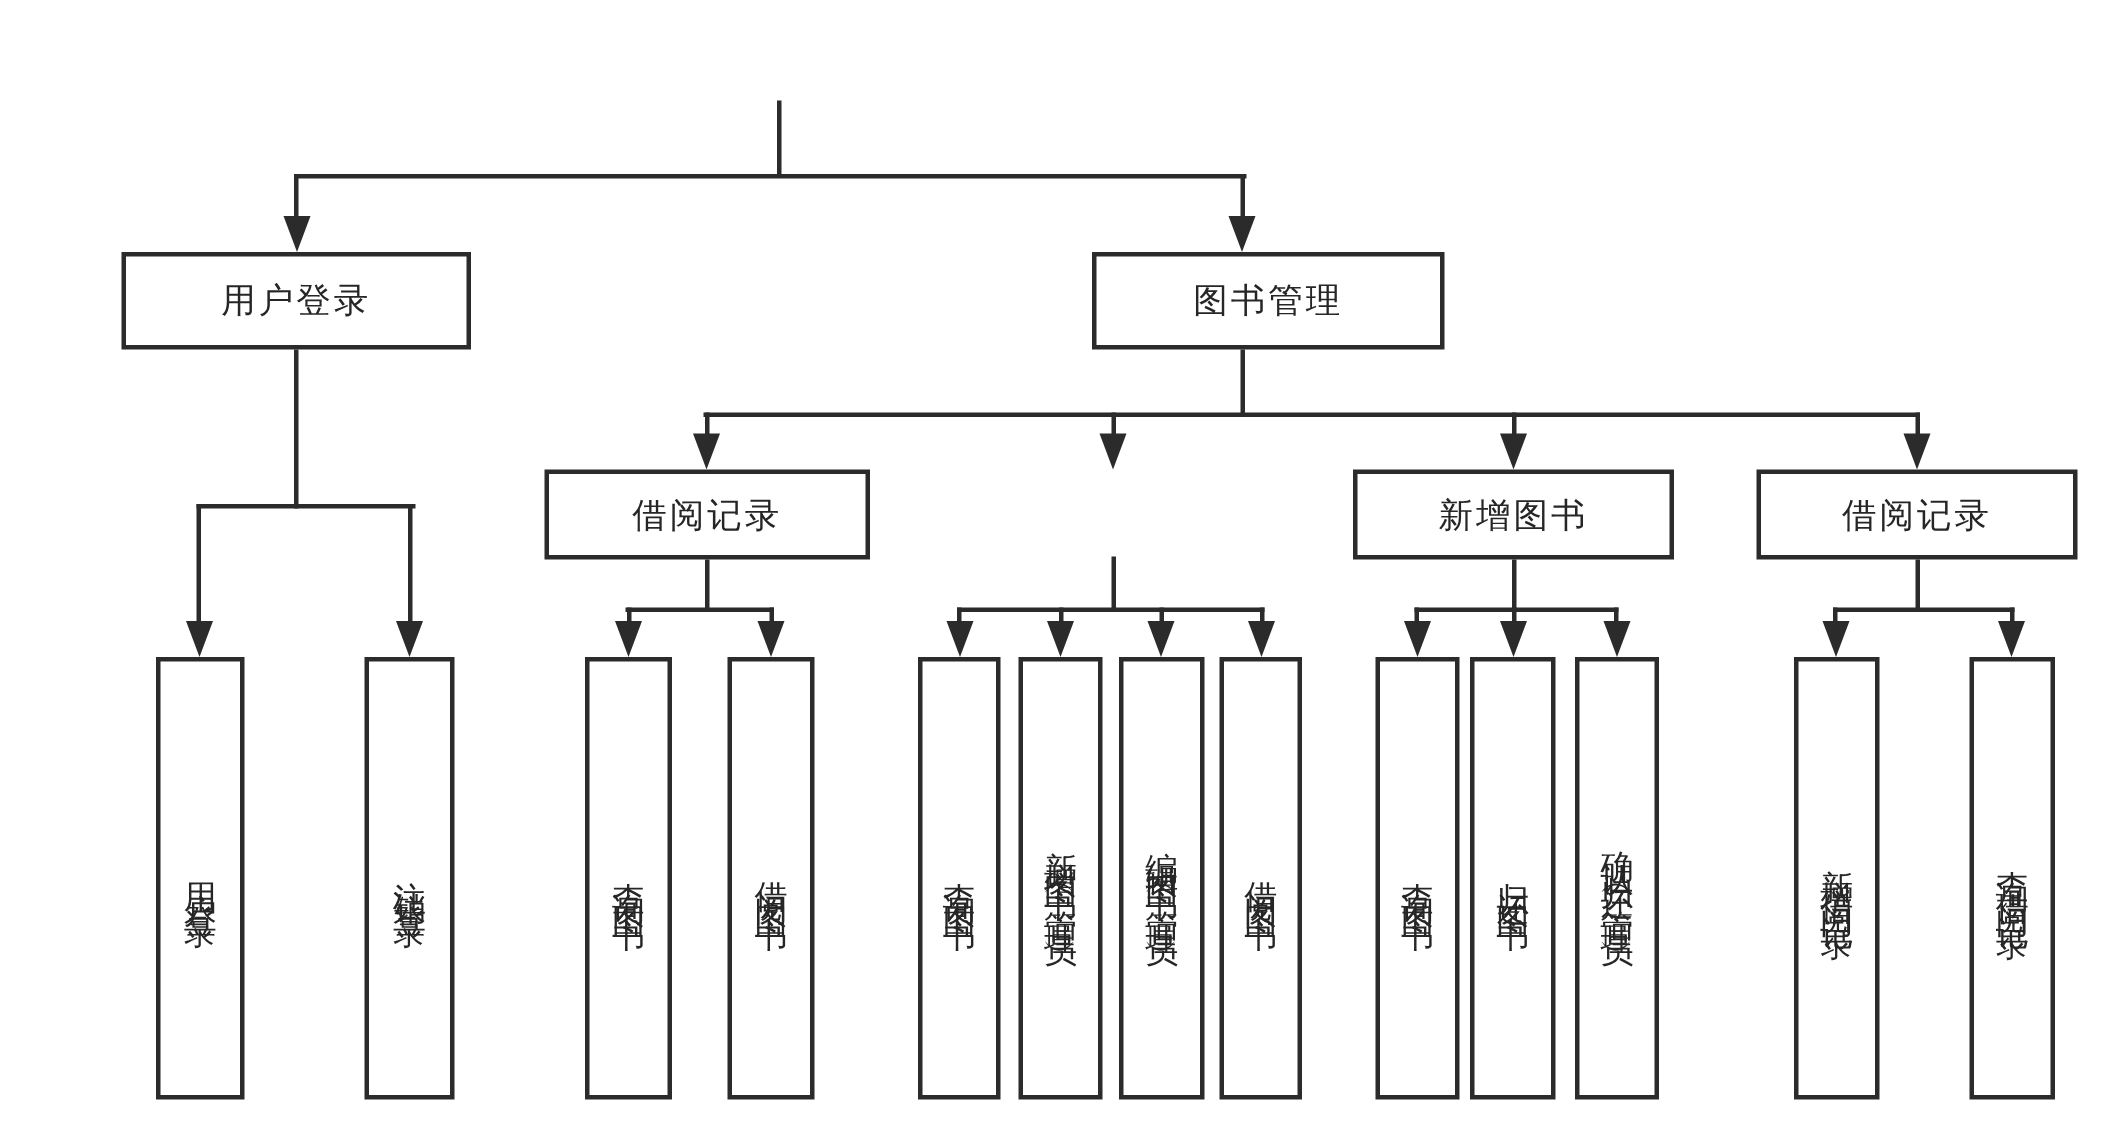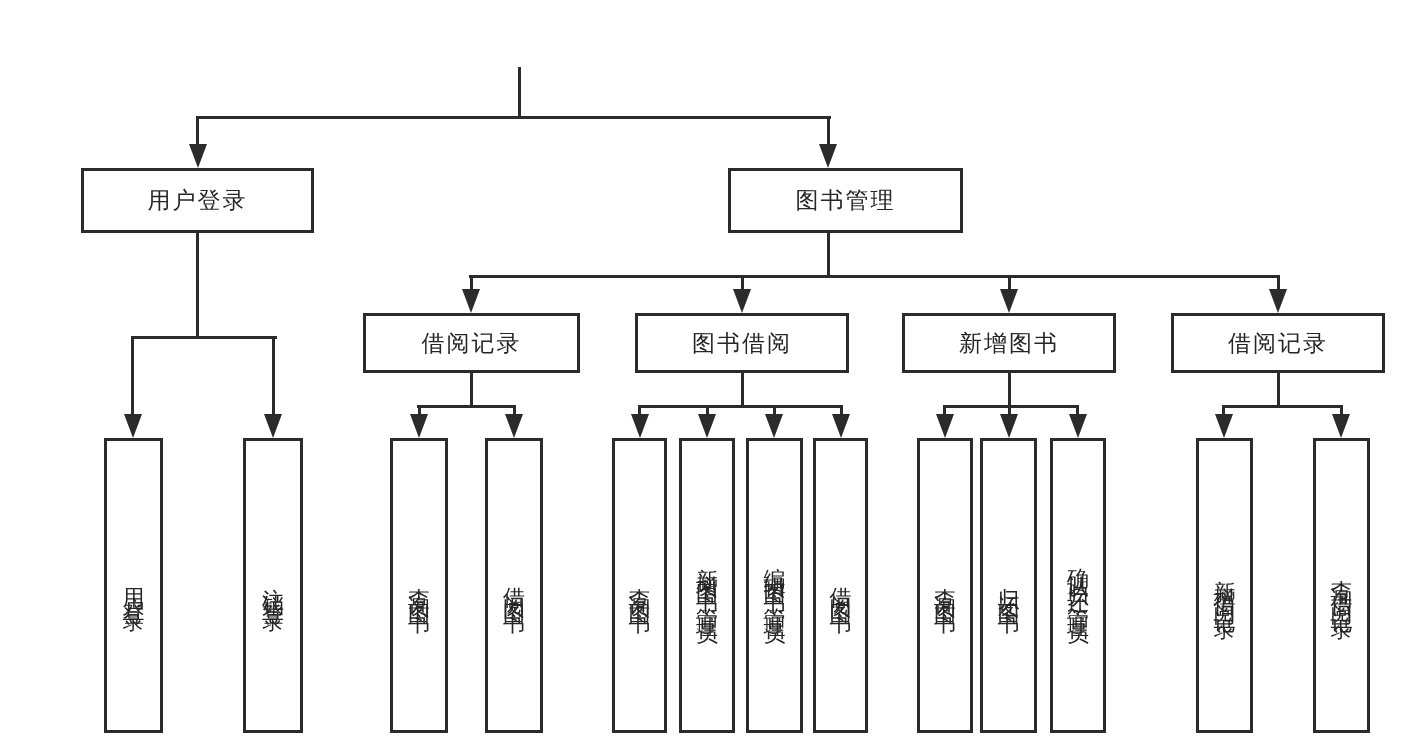--- a/index.html
+++ b/index.html
@@ -105,23 +105,20 @@
     <div class="box" style="left:81px;top:168px;width:233px;height:65px">
       <span>用户登录</span>
     </div>
     <div class="box" style="left:728px;top:168px;width:235px;height:65px">
       <span>图书管理</span>
     </div>
 
     <div class="box" style="left:363px;top:313px;width:217px;height:60px">
       <span>借阅记录</span>
     </div>
-    <div class="box" style="left:635px;top:313px;width:214px;height:60px">
-      <span>图书借阅</span>
-    </div>
     <div class="box" style="left:902px;top:313px;width:214px;height:60px">
       <span>新增图书</span>
     </div>
     <div class="box" style="left:1171px;top:313px;width:214px;height:60px">
       <span>借阅记录</span>
     </div>
 
     <div class="box leaf" style="left:104px;top:438px;width:59px;height:295px">
       <span>用户登录</span>
     </div>

